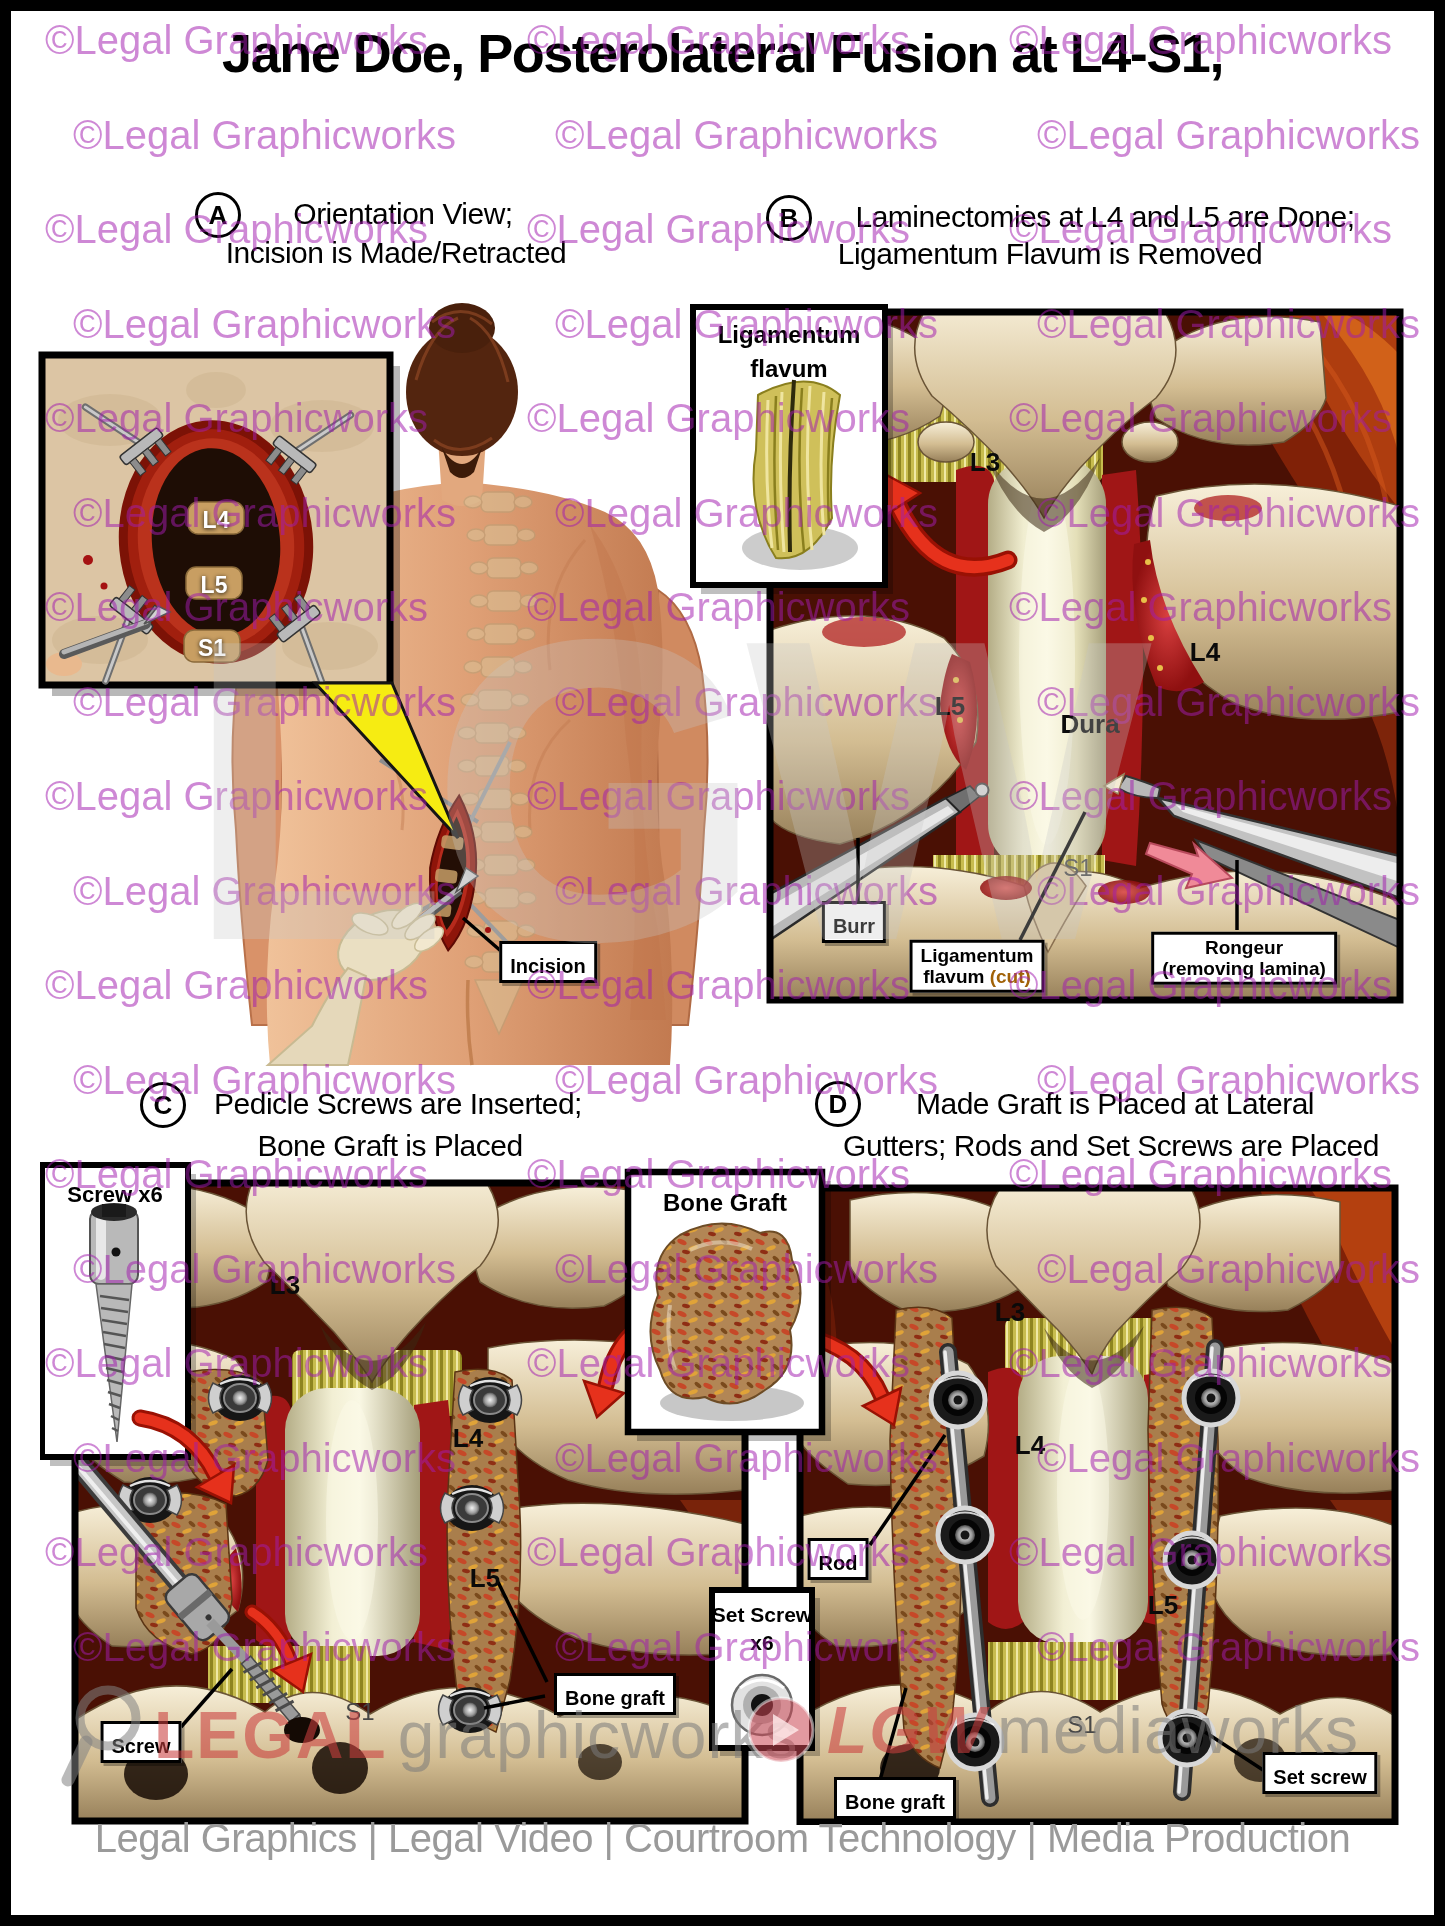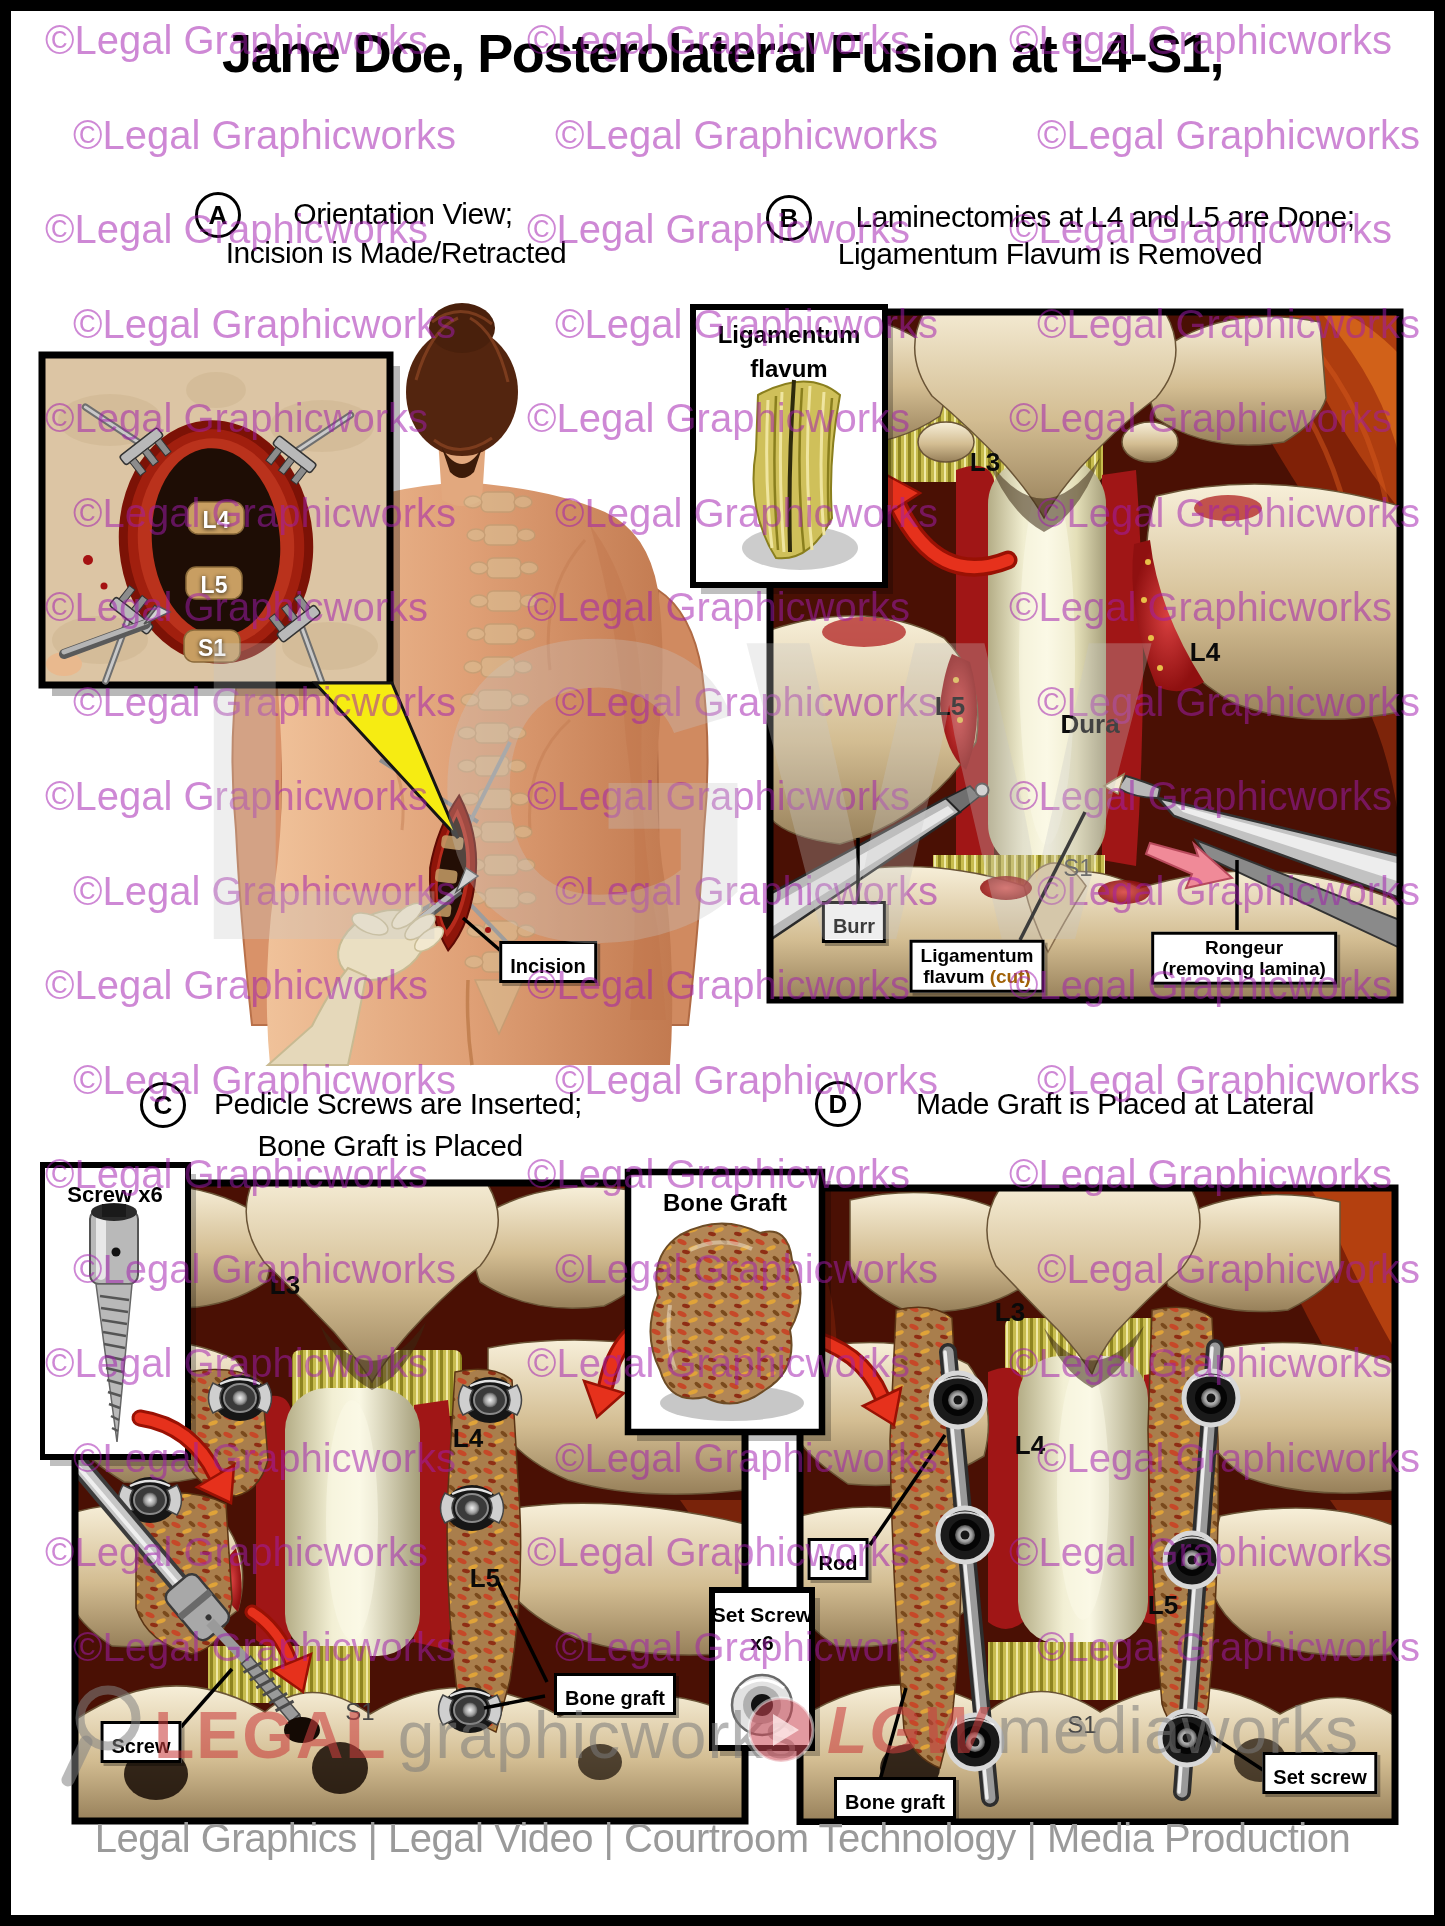--- a/index.html
+++ b/index.html
@@ -51,20 +51,21 @@
   <div class="circ" style="left:789px;top:218px">B</div>
   <div class="ttl" style="left:1105px;top:217px">Laminectomies at L4 and L5 are Done;</div>
   <div class="ttl" style="left:1050px;top:254px">Ligamentum Flavum is Removed</div>
 
   <div class="circ" style="left:163px;top:1105px">C</div>
   <div class="ttl" style="left:398px;top:1104px">Pedicle Screws are Inserted;</div>
   <div class="ttl" style="left:390px;top:1146px">Bone Graft is Placed</div>
 
   <div class="circ" style="left:838px;top:1104px">D</div>
   <div class="ttl" style="left:1115px;top:1104px">Made Graft is Placed at Lateral</div>
+  <div class="ttl" style="left:1111px;top:1146px">Gutters; Rods and Set Screws are Placed</div>
 
   <svg class="abs z1" style="left:30px;top:290px" width="720" height="780" viewBox="0 0 720 780">
     <defs>
       <linearGradient id="skinA" x1="0" y1="0" x2="1" y2="0">
         <stop offset="0" stop-color="#f0c29a"></stop>
           <stop offset=".5" stop-color="#dfa076"></stop>
         <stop offset="1" stop-color="#c27a50"></stop>
       </linearGradient>
       <g id="gvA">
         <rect x="-17" y="-10" width="34" height="20" rx="6"></rect>

